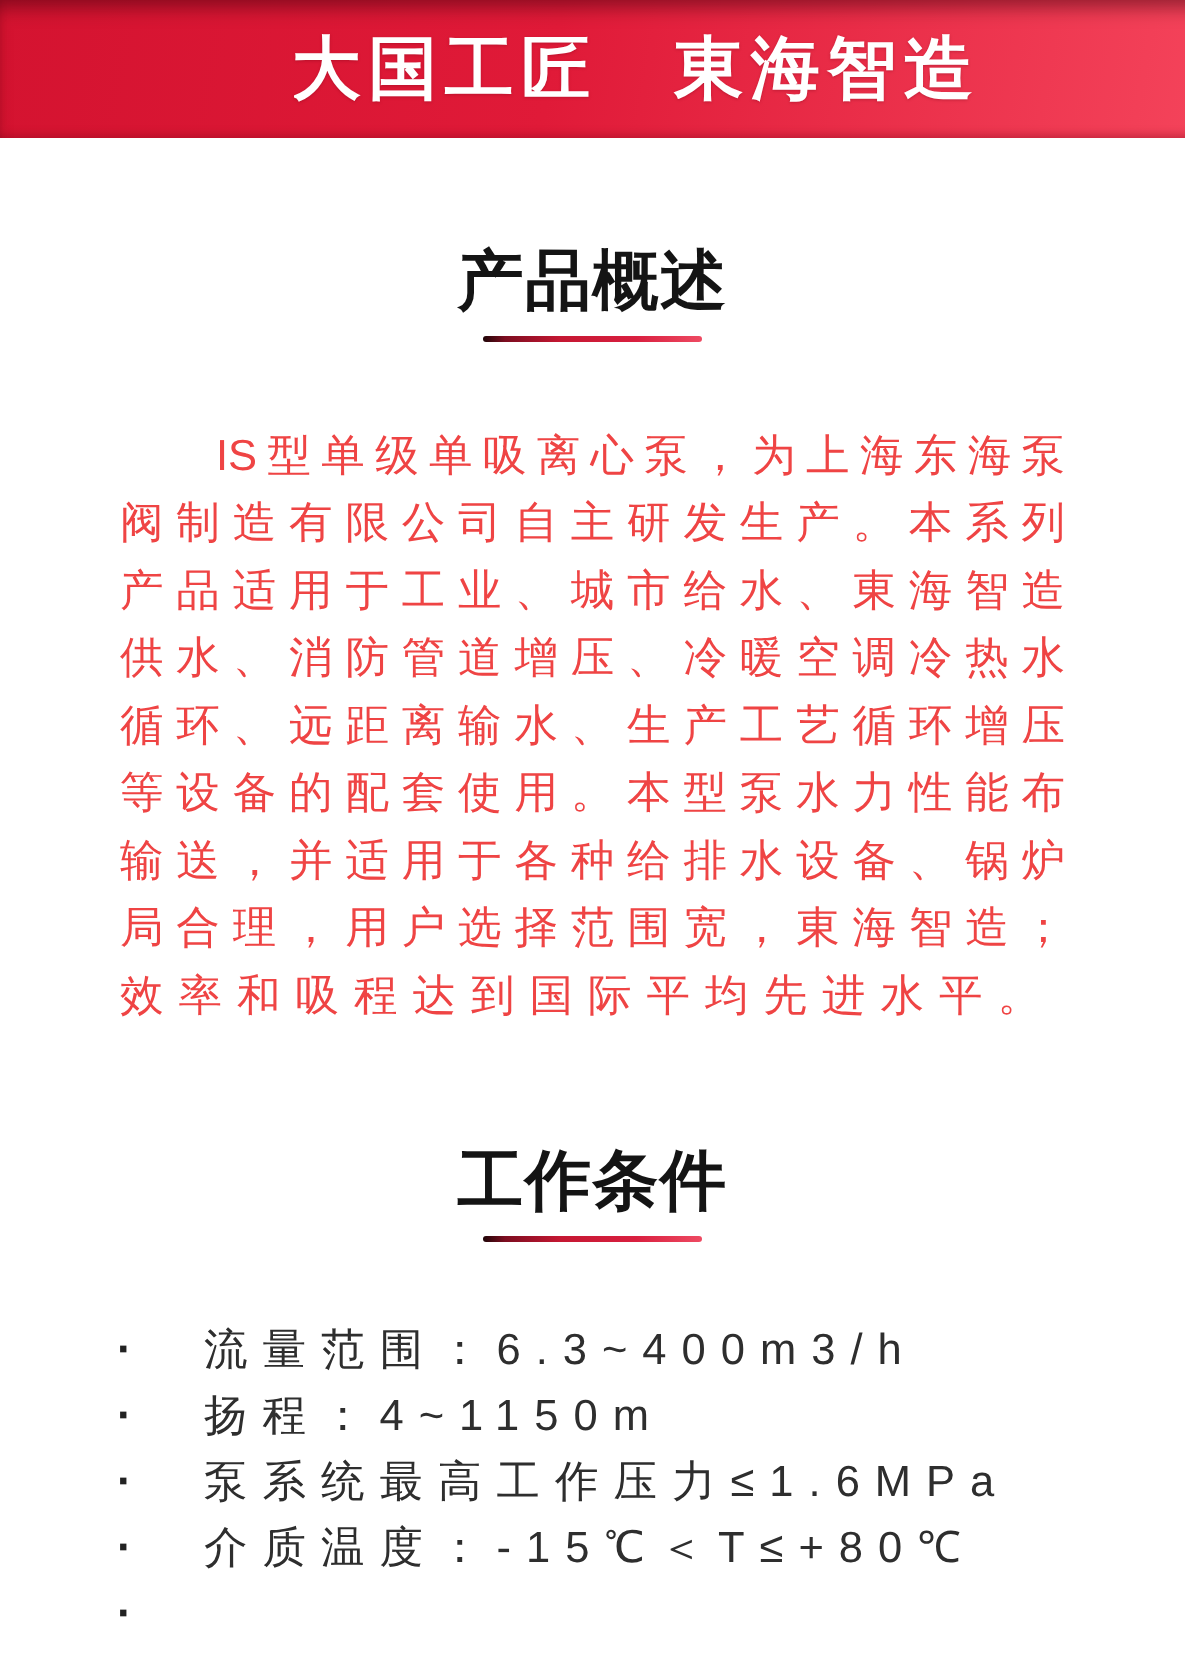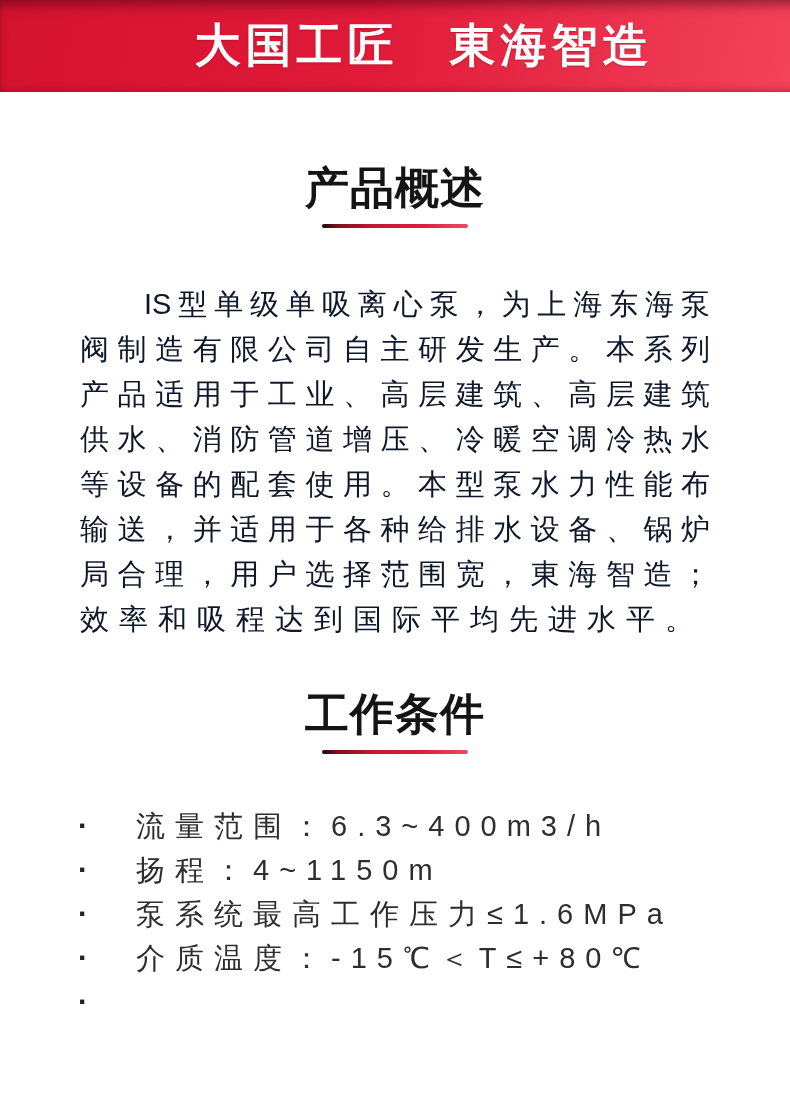--- a/index.html
+++ b/index.html
@@ -45,35 +45,35 @@
   .section-title {
     margin: 0;
     text-align: center;
     font-size: 44px;
     line-height: 48px;
     font-weight: 700;
     color: #141414;
     letter-spacing: 1px;
   }
   .title-overview { margin-top: 72px; }
-  .title-conditions { margin-top: 48px; }
+  .title-conditions { margin-top: 77px; }
   .title-rule {
     width: 146px;
     height: 4px;
     margin: 12px auto 0 auto;
     border-radius: 2px;
     background: linear-gradient(to right,
       #1f0508 0%, #7c0d20 10%, #c41732 35%, #d92040 70%, #ee4a62 100%);
   }
 
   
   .paragraph {
     margin: 54px 80px 0 80px;
     width: 630px;
-    color: #0f172a;
+    color: #ef4444;
     font-size: 29px;
   }
   .para-line {
     line-height: 45px;
     height: 45px;
     text-align: justify;
     text-align-last: justify;
     white-space: nowrap;
     overflow: hidden;
   }
@@ -120,22 +120,23 @@
     <span class="banner-title">大国工匠　東海智造</span>
   </header>
 
   <section>
     <h2 class="section-title title-overview">产品概述</h2>
     <div class="title-rule"></div>
 
     <div class="paragraph">
       <div class="para-line indent">IS型单级单吸离心泵，为上海东海泵</div>
       <div class="para-line">阀制造有限公司自主研发生产。本系列</div>
-      <div class="para-line">产品适用于工业、高层建筑、高层建筑</div>
+      <div class="para-line">产品适用于工业、城市给水、東海智造</div>
       <div class="para-line">供水、消防管道增压、冷暖空调冷热水</div>
+      <div class="para-line">循环、远距离输水、生产工艺循环增压</div>
       <div class="para-line">等设备的配套使用。本型泵水力性能布</div>
       <div class="para-line">输送，并适用于各种给排水设备、锅炉</div>
       <div class="para-line">局合理，用户选择范围宽，東海智造；</div>
       <div class="para-line last">效率和吸程达到国际平均先进水平。</div>
     </div>
   </section>
 
   <section>
     <h2 class="section-title title-conditions">工作条件</h2>
     <div class="title-rule"></div>

